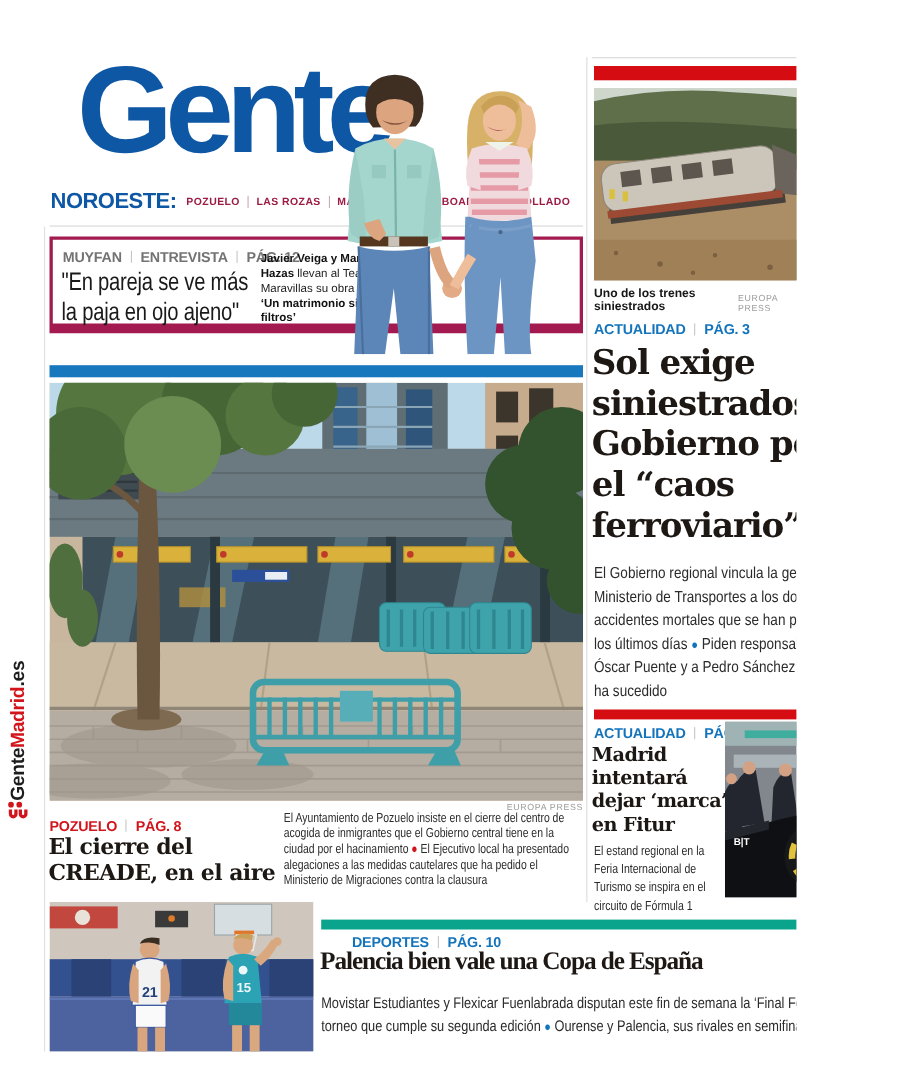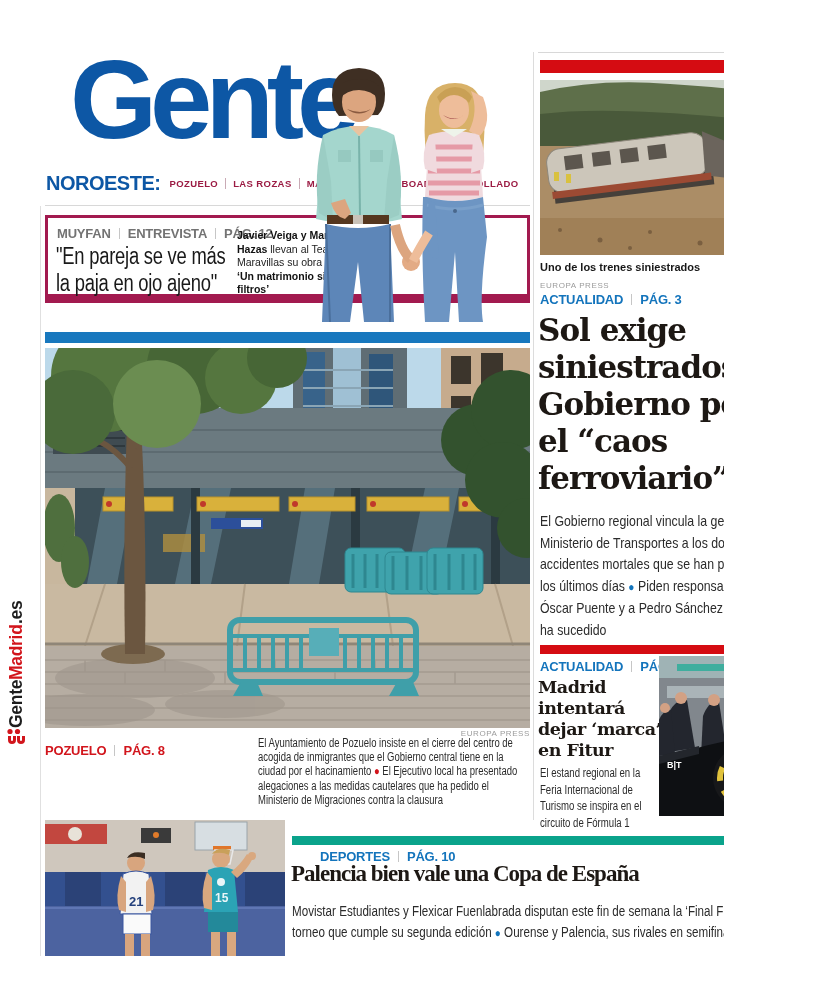--- a/index.html
+++ b/index.html
@@ -42,21 +42,21 @@
 
   
   #couple{left:283px;top:55px;z-index:3;}
 
   
   #colRule{left:533px;top:52px;width:1px;height:768px;background:#dcdcdc;}
   #topRule{left:538px;top:52px;width:252px;height:1px;background:#d8d8d8;}
   .redBar{background:#d50c12;}
   #redBar1{left:540px;top:60px;width:250px;height:13px;}
   #trainPhoto{left:540px;top:80px;}
-  .capRow{display:flex;align-items:flex-start;gap:8px;flex-direction:column;}
+  .capRow{display:flex;align-items:flex-end;gap:8px;}
   .capBold{font-weight:bold;font-size:11px;color:#171717;}
   .capCredit{font-size:8px;color:#9b9b9b;letter-spacing:.6px;}
   #trainCap{left:540px;top:261px;}
   .kickBlue{color:#1374bc;align-items:center;}
   #actKicker1{left:540px;top:292px;}
   #headline1{left:538px;top:312px;width:256px;font-family:"DejaVu Serif",serif;font-weight:bold;
              font-size:31px;line-height:37px;letter-spacing:-1px;color:#1d1814;}
   .bodyTxt{font-size:14.5px;line-height:21.5px;color:#2b2b2b;}
   #lead{left:540px;top:511px;width:298px;transform:scaleX(.85);transform-origin:left top;}
   .bullet{font-size:12px;}
@@ -393,20 +393,24 @@
   </svg>
 
   <div class="abs capCredit" id="streetCredit">EUROPA PRESS</div>
 
   <div class="abs kicker" id="pozKicker">
     <span>POZUELO</span>
     <span class="sep"></span>
     <span>PÁG. 8</span>
   </div>
 
+  <div class="abs hlSerifSm" id="pozHead">
+    <div>El cierre del</div>
+    <div>CREADE, en el aire</div>
+  </div>
 
   <p class="abs" id="pozBody" style="margin:0;">
     <span>El Ayuntamiento de Pozuelo insiste en el cierre del centro de acogida de inmigrantes que el Gobierno central tiene en la ciudad por el hacinamiento </span><span class="bullet red">●</span><span> El Ejecutivo local ha presentado alegaciones a las medidas cautelares que ha pedido el Ministerio de Migraciones contra la clausura</span>
   </p>
 
   <svg class="abs" id="basketPhoto" width="240" height="136" viewBox="0 0 240 136">
     <rect width="240" height="136" fill="#cfc7bd"></rect>
     <rect x="0" y="4" width="62" height="20" fill="#c2473f"></rect>
     <circle cx="30" cy="14" r="7" fill="#e8e2d8"></circle>
     <rect x="96" y="8" width="30" height="15" fill="#3a3a3a"></rect>

